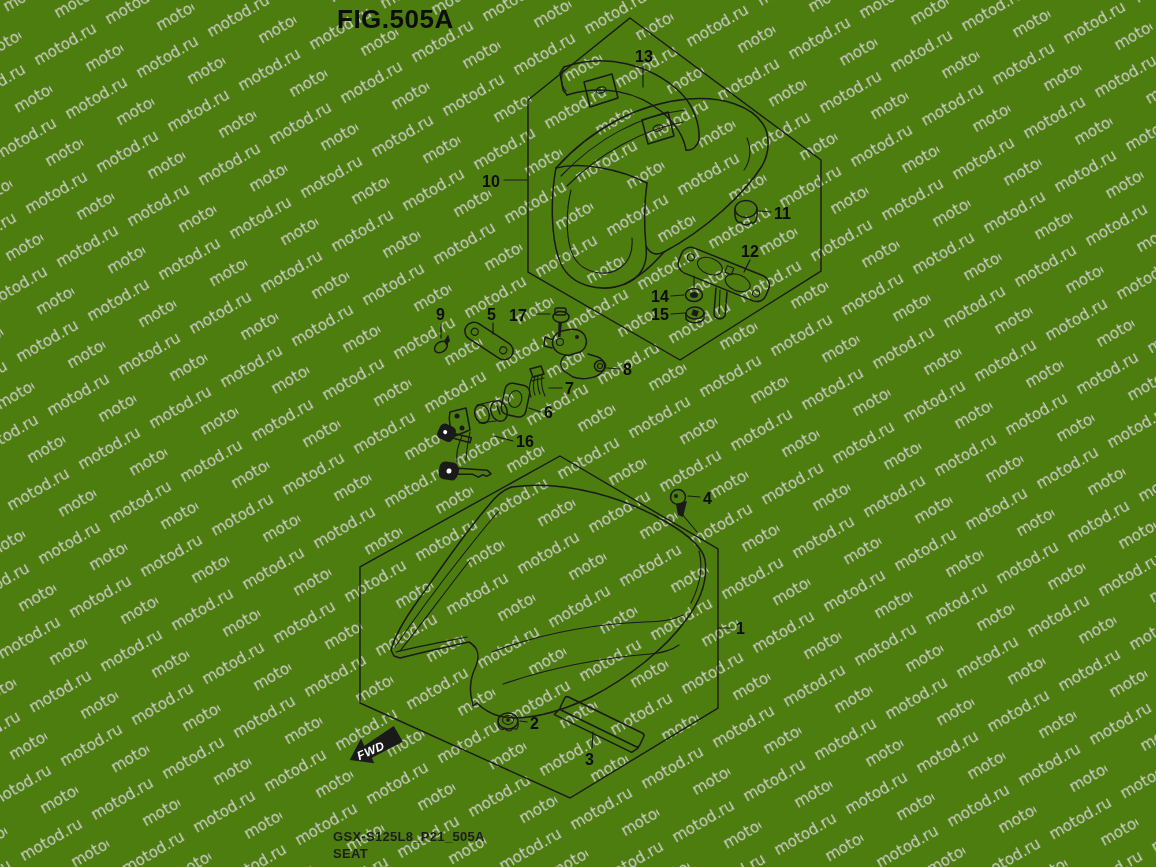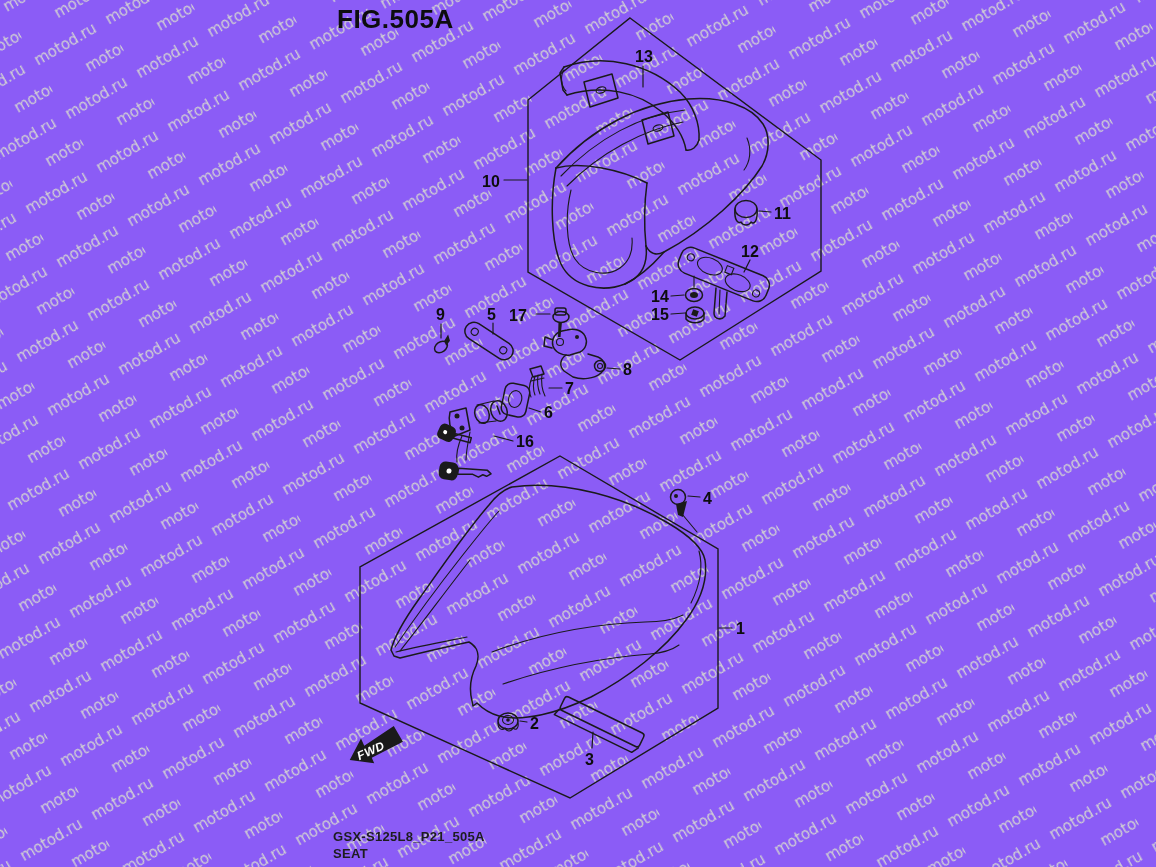--- a/index.html
+++ b/index.html
@@ -1,16 +1,16 @@
 <!DOCTYPE html>
 <html><head>
 <meta charset="utf-8">
 <style>
   html,body{margin:0;padding:0;background:#ffffff;}
-  .page{position:relative;width:1156px;height:867px;overflow:hidden;background:#8b5cf6;}
+  .page{position:relative;width:1156px;height:867px;overflow:hidden;background:#4d7c0f;}
   svg{display:block;}
   .hex{fill:none;stroke:#1a1a1a;stroke-width:1.4;}
   .outline{fill:none;stroke:#1a1a1a;stroke-width:1.5;stroke-linecap:round;stroke-linejoin:round;}
   .thin{fill:none;stroke:#1a1a1a;stroke-width:1.1;stroke-linecap:round;}
   .leader{fill:none;stroke:#1a1a1a;stroke-width:1.2;stroke-linecap:round;}
   .dark{fill:#1a1a1a;stroke:none;}
   .plabel{font:bold 16px "Liberation Sans",sans-serif;fill:#0d0d0d;}
   .title-text{font:bold 26px "Liberation Sans",sans-serif;fill:#0d0d0d;letter-spacing:.5px;}
   .footer-text{font:bold 13px "Liberation Sans",sans-serif;fill:#1d1d1d;letter-spacing:.3px;}
   .wm{font:15px "DejaVu Sans",sans-serif;fill:#d2d2d2;}

